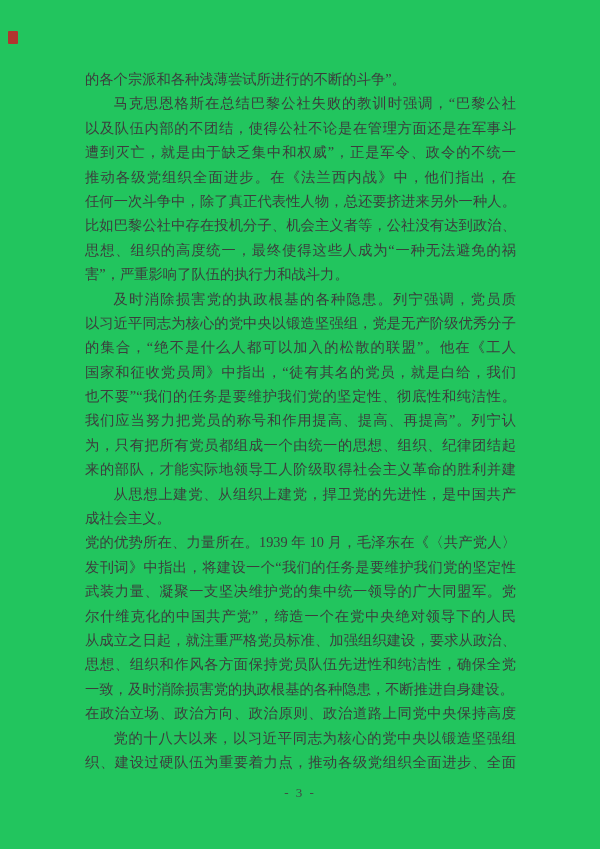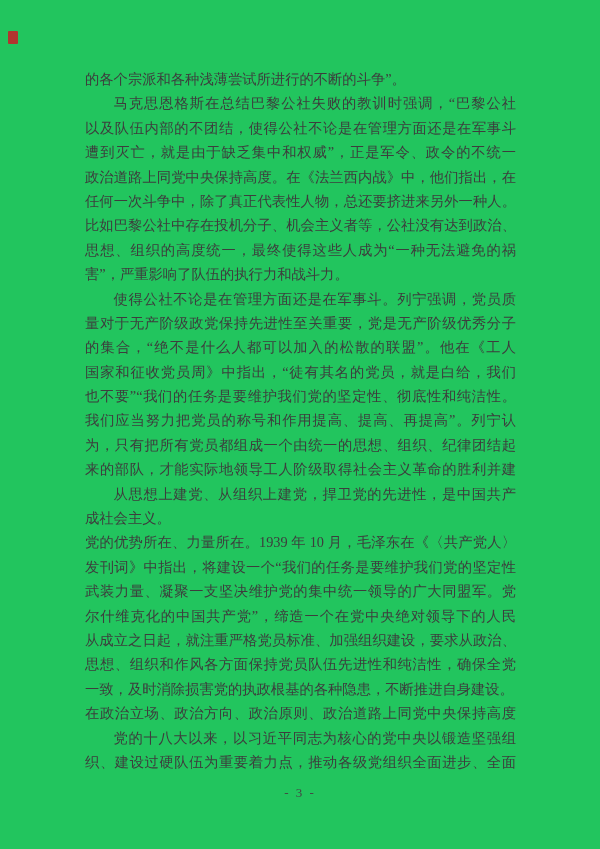--- a/index.html
+++ b/index.html
@@ -60,27 +60,27 @@
 </head>
 <body>
 
 <div class="page">
   <div class="corner-mark" style="background: rgb(176, 54, 47);"></div>
   <div class="text-body" style="color: rgb(61, 61, 61);">
       <div class="line para-end">的各个宗派和各种浅薄尝试所进行的不断的斗争”。</div>
       <div class="line indent">马克思恩格斯在总结巴黎公社失败的教训时强调，“巴黎公社</div>
       <div class="line">以及队伍内部的不团结，使得公社不论是在管理方面还是在军事斗</div>
       <div class="line">遭到灭亡，就是由于缺乏集中和权威”，正是军令、政令的不统一</div>
-      <div class="line">政治道路上同党中央保持高度。在《法兰西内战》中，他们指出，在</div>
+      <div class="line">推动各级党组织全面进步。在《法兰西内战》中，他们指出，在</div>
       <div class="line">任何一次斗争中，除了真正代表性人物，总还要挤进来另外一种人。</div>
       <div class="line">比如巴黎公社中存在投机分子、机会主义者等，公社没有达到政治、</div>
       <div class="line">思想、组织的高度统一，最终使得这些人成为“一种无法避免的祸</div>
       <div class="line para-end">害”，严重影响了队伍的执行力和战斗力。</div>
-      <div class="line indent">使得公社不论是在管理方面还是在军事斗。列宁强调，党员质</div>
-      <div class="line">量对于无产阶级政党保持先进性至关重要，党是无产阶级优秀分子</div>
+      <div class="line indent">及时消除损害党的执政根基的各种隐患。列宁强调，党员质</div>
+      <div class="line">以习近平同志为核心的党中央以锻造坚强组，党是无产阶级优秀分子</div>
       <div class="line">的集合，“绝不是什么人都可以加入的松散的联盟”。他在《工人</div>
       <div class="line">国家和征收党员周》中指出，“徒有其名的党员，就是白给，我们</div>
       <div class="line">也不要”“我们的任务是要维护我们党的坚定性、彻底性和纯洁性。</div>
       <div class="line">我们应当努力把党员的称号和作用提高、提高、再提高”。列宁认</div>
       <div class="line">为，只有把所有党员都组成一个由统一的思想、组织、纪律团结起</div>
       <div class="line">来的部队，才能实际地领导工人阶级取得社会主义革命的胜利并建</div>
       <div class="line indent">从思想上建党、从组织上建党，捍卫党的先进性，是中国共产</div>
       <div class="line para-end">成社会主义。</div>
       <div class="line">党的优势所在、力量所在。1939 年 10 月，毛泽东在《〈共产党人〉</div>
       <div class="line">发刊词》中指出，将建设一个“我们的任务是要维护我们党的坚定性</div>

